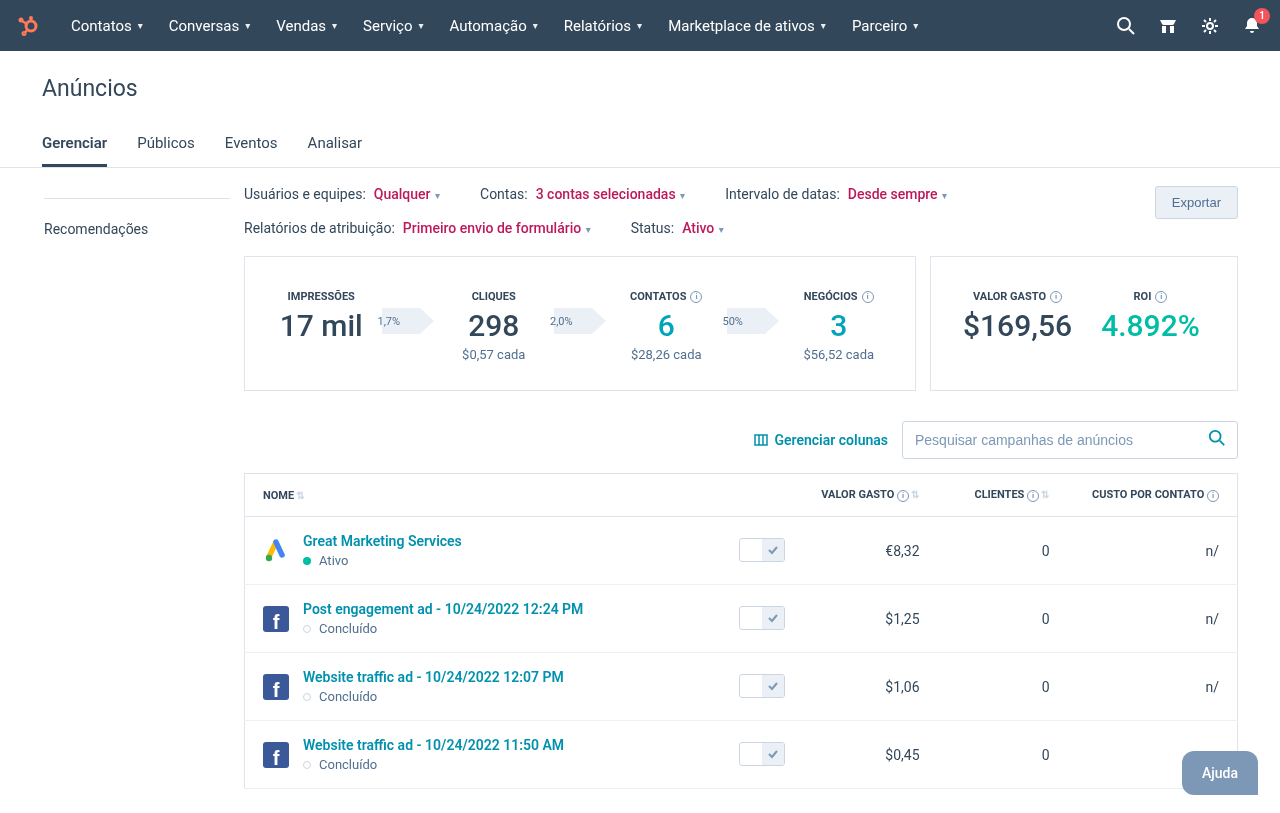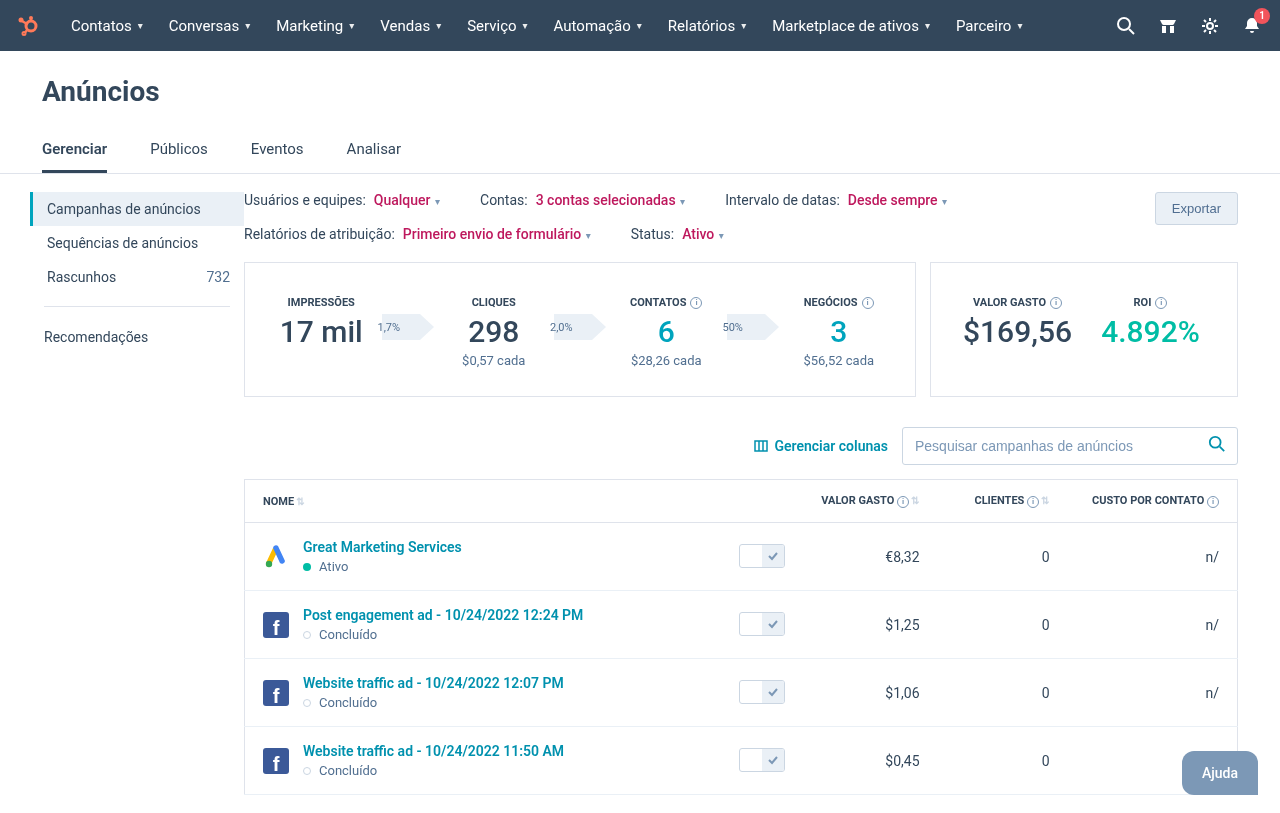--- a/index.html
+++ b/index.html
@@ -10,28 +10,28 @@
     .logo-wrap { display: flex; align-items: center; margin-right: 18px; }
     .nav-links { display: flex; gap: 0; flex: 1; }
     .nav-item { color: #fff; font-size: 15px; padding: 0 13px; height: 51px; display: flex; align-items: center; gap: 4px; cursor: pointer; }
     .chev::after { content: "▾"; font-size: 10px; margin-left: 2px; opacity: 0.9; }
     .nav-icons { display: flex; align-items: center; gap: 18px; }
     .nav-icon { color: #fff; cursor: pointer; display: flex; align-items: center; justify-content: center; width: 24px; height: 24px; position: relative; }
     .badge-count { position: absolute; top: -6px; right: -6px; background: #f2545b; color: #fff; font-size: 10px; font-weight: 600; border-radius: 50%; width: 16px; height: 16px; display: flex; align-items: center; justify-content: center; }
 
     
     .page-head { display: flex; align-items: center; padding: 24px 42px 20px; }
-    .page-title { font-size: 28px; font-weight: 700; flex: 1; }
+    .page-title { font-size: 23px; font-weight: 400; flex: 1; }
     .head-btns { display: flex; gap: 10px; }
     .btn { font-size: 13px; padding: 9px 16px; border-radius: 3px; cursor: pointer; font-weight: 400; border: 1px solid; }
     .btn-outline { background: #fff; border-color: #ff7a59; color: #ff7a59; }
     .btn-primary { background: #ff7a59; border-color: #ff7a59; color: #fff; }
 
     
-    .tabs { display: flex; border-bottom: 1px solid #dfe3eb; padding: 0 42px; gap: 43px; }
+    .tabs { display: flex; border-bottom: 1px solid #dfe3eb; padding: 0 42px; gap: 30px; }
     .tab { font-size: 15px; padding: 12px 0; cursor: pointer; color: #33475b; }
     .tab.active { font-weight: 600; border-bottom: 3px solid #33475b; }
 
     
     .content { display: flex; padding: 18px 42px 0 0; }
     .sidebar { width: 244px; flex-shrink: 0; padding: 0 0 0 30px; }
     .side-item { padding: 9px 14px; font-size: 14px; cursor: pointer; border-left: 3px solid transparent; display: flex; justify-content: space-between; }
     .side-item.active { background: #eaf0f6; border-left-color: #00a4bd; color: #33475b; }
     .side-item .count { color: #516f90; }
     .side-divider { border-top: 1px solid #dfe3eb; margin: 12px 14px; }
@@ -108,21 +108,20 @@
         <circle cx="5" cy="6" r="2.5" fill="#ff7a59"></circle>
         <line x1="6" y1="7" x2="12" y2="10.5" stroke="#ff7a59" stroke-width="2.5"></line>
         <line x1="15" y1="5" x2="15" y2="8" stroke="#ff7a59" stroke-width="2.5"></line>
         <line x1="12" y1="15" x2="9" y2="18.5" stroke="#ff7a59" stroke-width="2.5"></line>
         <circle cx="8" cy="19.5" r="1.5" fill="none" stroke="#ff7a59" stroke-width="2"></circle>
       </svg>
   </div>
   <div class="nav-links" id="nav-links">
       <div class="nav-item chev">Contatos</div>
       <div class="nav-item chev">Conversas</div>
-      <div class="nav-item chev">Marketing</div>
       <div class="nav-item chev">Vendas</div>
       <div class="nav-item chev">Serviço</div>
       <div class="nav-item chev">Automação</div>
       <div class="nav-item chev">Relatórios</div>
       <div class="nav-item chev">Marketplace de ativos</div>
       <div class="nav-item chev">Parceiro</div>
     </div>
   <div class="nav-icons">
     <div class="nav-icon">
         <svg width="20" height="20" viewBox="0 0 20 20" fill="none" stroke="currentColor" stroke-width="2">
@@ -158,32 +157,20 @@
 
 <div class="tabs" id="tabs">
     <div class="tab active">Gerenciar</div>
     <div class="tab">Públicos</div>
     <div class="tab">Eventos</div>
     <div class="tab">Analisar</div>
   </div>
 
 <div class="content">
   <div class="sidebar">
-    <div id="side-items">
-        <div class="side-item active">
-          <span>Campanhas de anúncios</span>
-        </div>
-        <div class="side-item">
-          <span>Sequências de anúncios</span>
-        </div>
-        <div class="side-item">
-          <span>Rascunhos</span>
-          <span class="count">732</span>
-        </div>
-      </div>
     <div class="side-divider"></div>
     <div class="side-label">Recomendações</div>
   </div>
 
   <div class="main">
 
     <div class="filters-row">
       <div class="filters">
         <span class="filter-group">
             <span class="filter-label">Usuários e equipes:</span>

